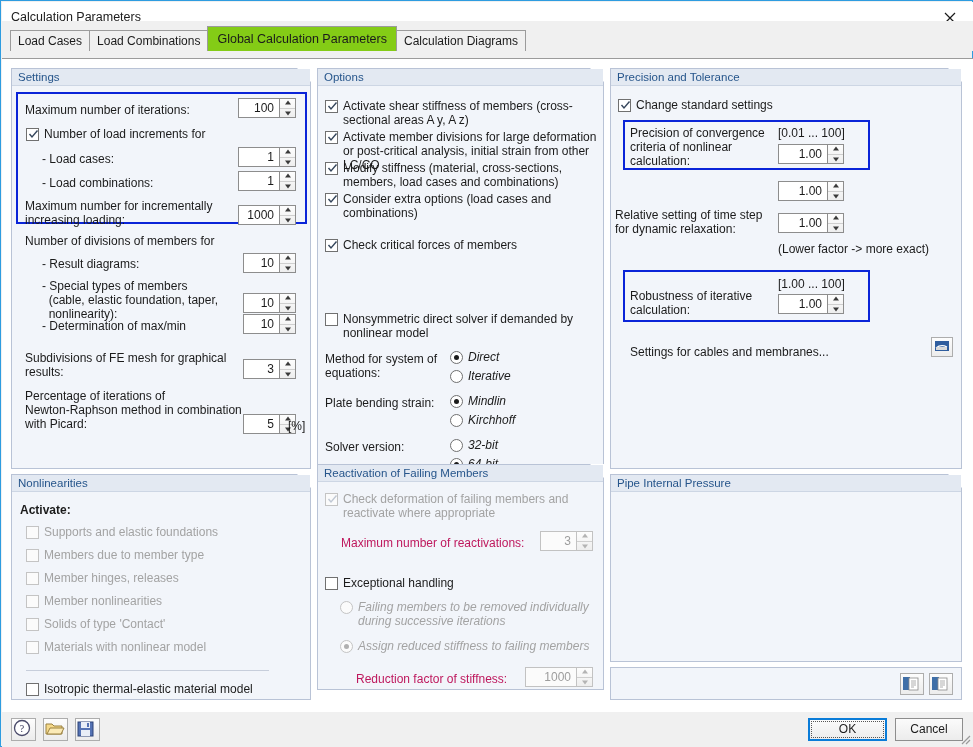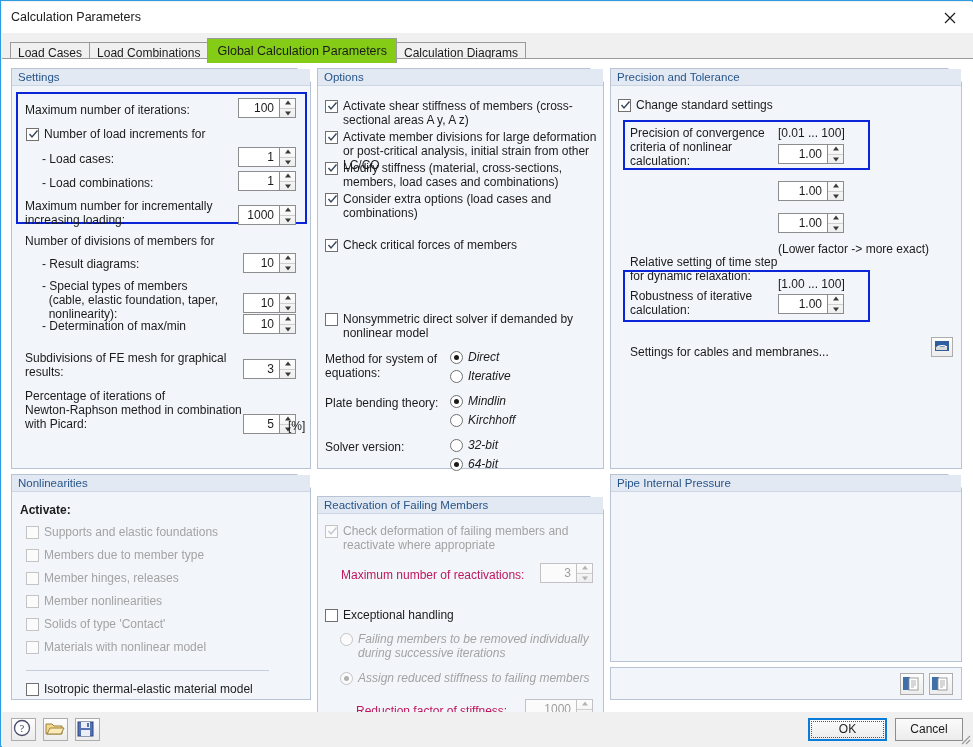--- a/index.html
+++ b/index.html
@@ -27,21 +27,21 @@
     position:absolute;left:9px;top:8px;font-size:12.5px;color:#202020;
     white-space:nowrap;
   }
   .close-btn{
     position:absolute;right:0px;top:0px;width:45px;height:30px;
     background:#ffffff;cursor:default;
   }
   .close-btn svg{position:absolute;left:16px;top:10px;}
   
   .tabstrip{
-    position:absolute;left:1px;top:32px;width:971px;height:30px;
+    position:absolute;left:1px;top:20px;width:971px;height:30px;
     background:#f0f0f0;
   }
   .tabs{
     position:absolute;left:8px;top:7px;height:23px;
     display:flex;align-items:flex-end;
   }
   .tab{
     height:21px;line-height:21px;
     padding:0 7px 0 7px;
     box-sizing:border-box;
@@ -428,21 +428,21 @@
           <div class="rb">
             <span class="dot"></span>
           </div>
           <div class="rbtxt">Direct</div>
         </div>
         <div class="rbrow" style="left:132px;top:283px;">
           <div class="rb"></div>
           <div class="rbtxt">Iterative</div>
         </div>
 
-        <div class="lbl" style="left:7px;top:309px;">Plate bending theory:</div>
+        <div class="lbl" style="left:7px;top:309px;">Plate bending strain:</div>
         <div class="rbrow" style="left:132px;top:308px;">
           <div class="rb">
             <span class="dot"></span>
           </div>
           <div class="rbtxt">Mindlin</div>
         </div>
         <div class="rbrow" style="left:132px;top:327px;">
           <div class="rb"></div>
           <div class="rbtxt">Kirchhoff</div>
         </div>
@@ -498,21 +498,21 @@
           <div class="btns">
             <i>
                 <span class="arrow-up"></span>
               </i>
             <i>
                 <span class="arrow-dn"></span>
               </i>
           </div>
         </div>
 
-        <div class="lbl" style="left:19px;top:121px;margin-top:47px;">Relative setting of time step
+        <div class="lbl" style="left:4px;top:121px;">Relative setting of time step
 for dynamic relaxation:</div>
         <div class="spin" style="left:167px;top:126px;">
           <div class="fld" style="width:50px;">1.00</div>
           <div class="btns">
             <i>
                 <span class="arrow-up"></span>
               </i>
             <i>
                 <span class="arrow-dn"></span>
               </i>
@@ -581,21 +581,21 @@
 
         <div class="sep" style="left:14px;top:177px;width:243px;"></div>
 
         <div class="cbrow" style="left:14px;top:190px;">
           <div class="cb"></div>
           <div class="cbtxt">Isotropic thermal-elastic material model</div>
         </div>
       </div>
     </div>
 
-    <div class="group" style="left:315px;top:437px;width:287px;height:226px;">
+    <div class="group" style="left:315px;top:405px;width:287px;height:226px;">
       <div class="clip"></div>
       <div class="ghdr">Reactivation of Failing Members</div>
       <div class="gbody">
 
         <div class="cbrow" style="left:7px;top:10px;">
           <div class="cb dim">
             <svg class="tick" viewBox="0 0 11 11">
               <path d="M1.5 5 L4 8 L9.5 1.5" stroke="#c0c8d4" stroke-width="1.4" fill="none"></path>
             </svg>
           </div>

